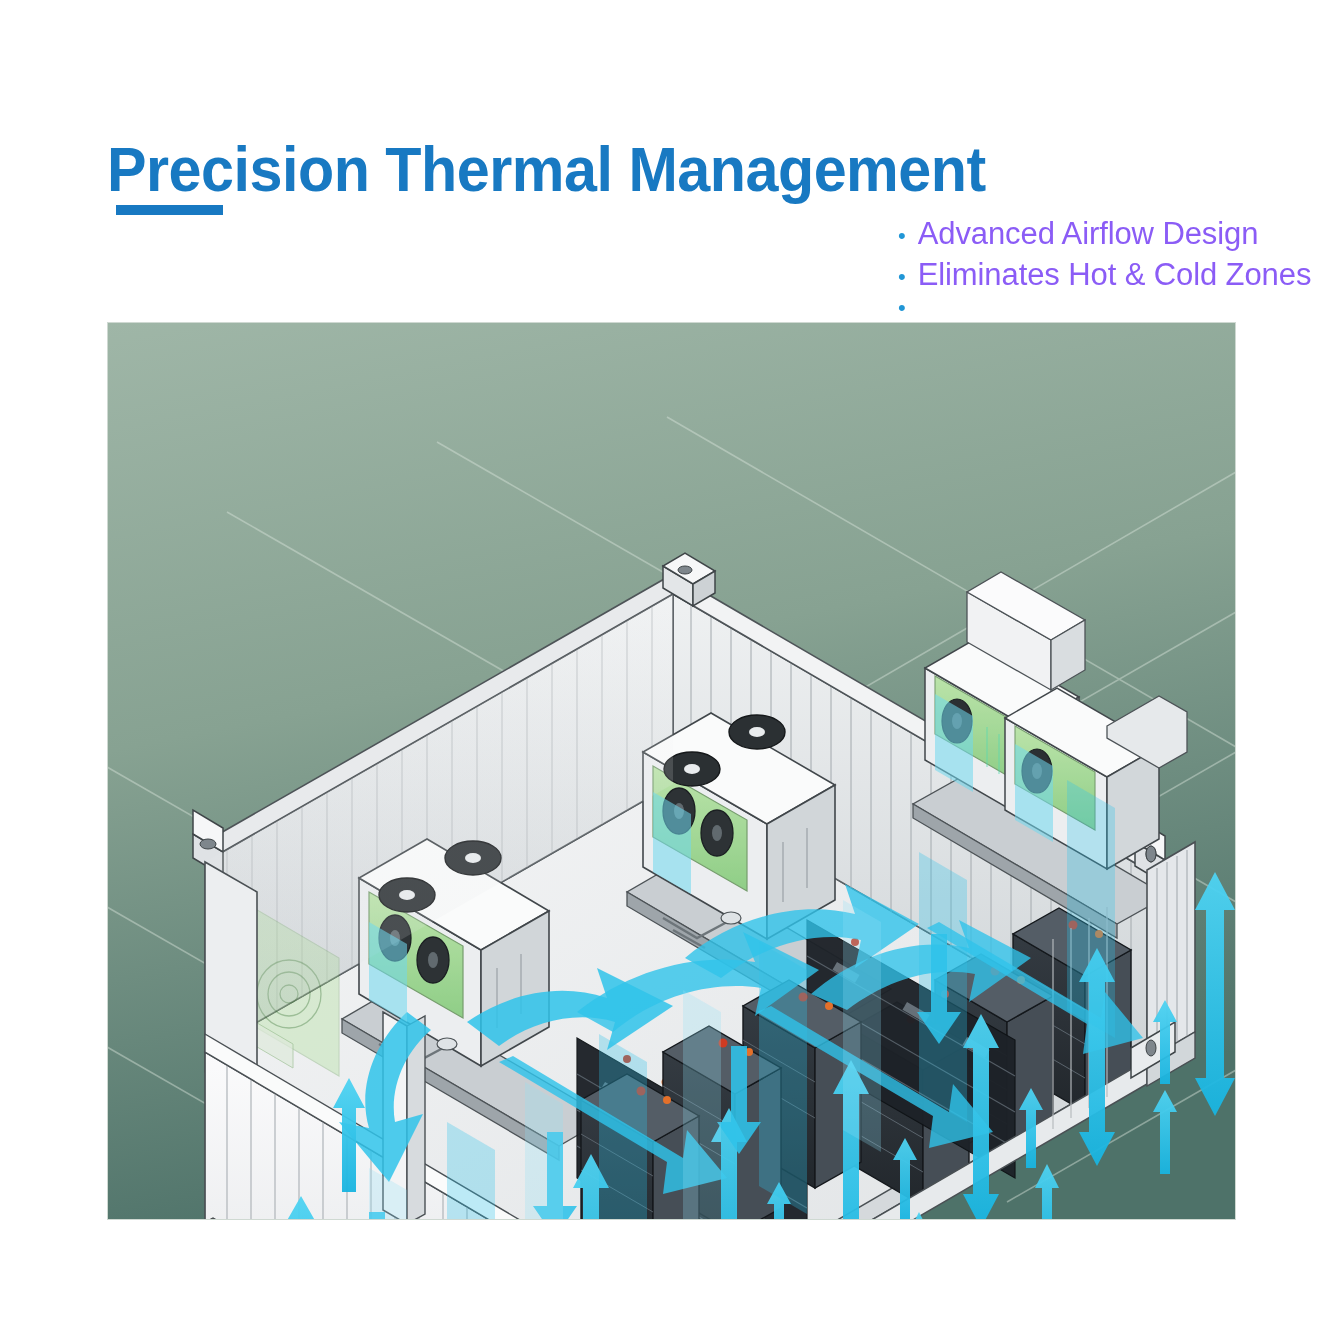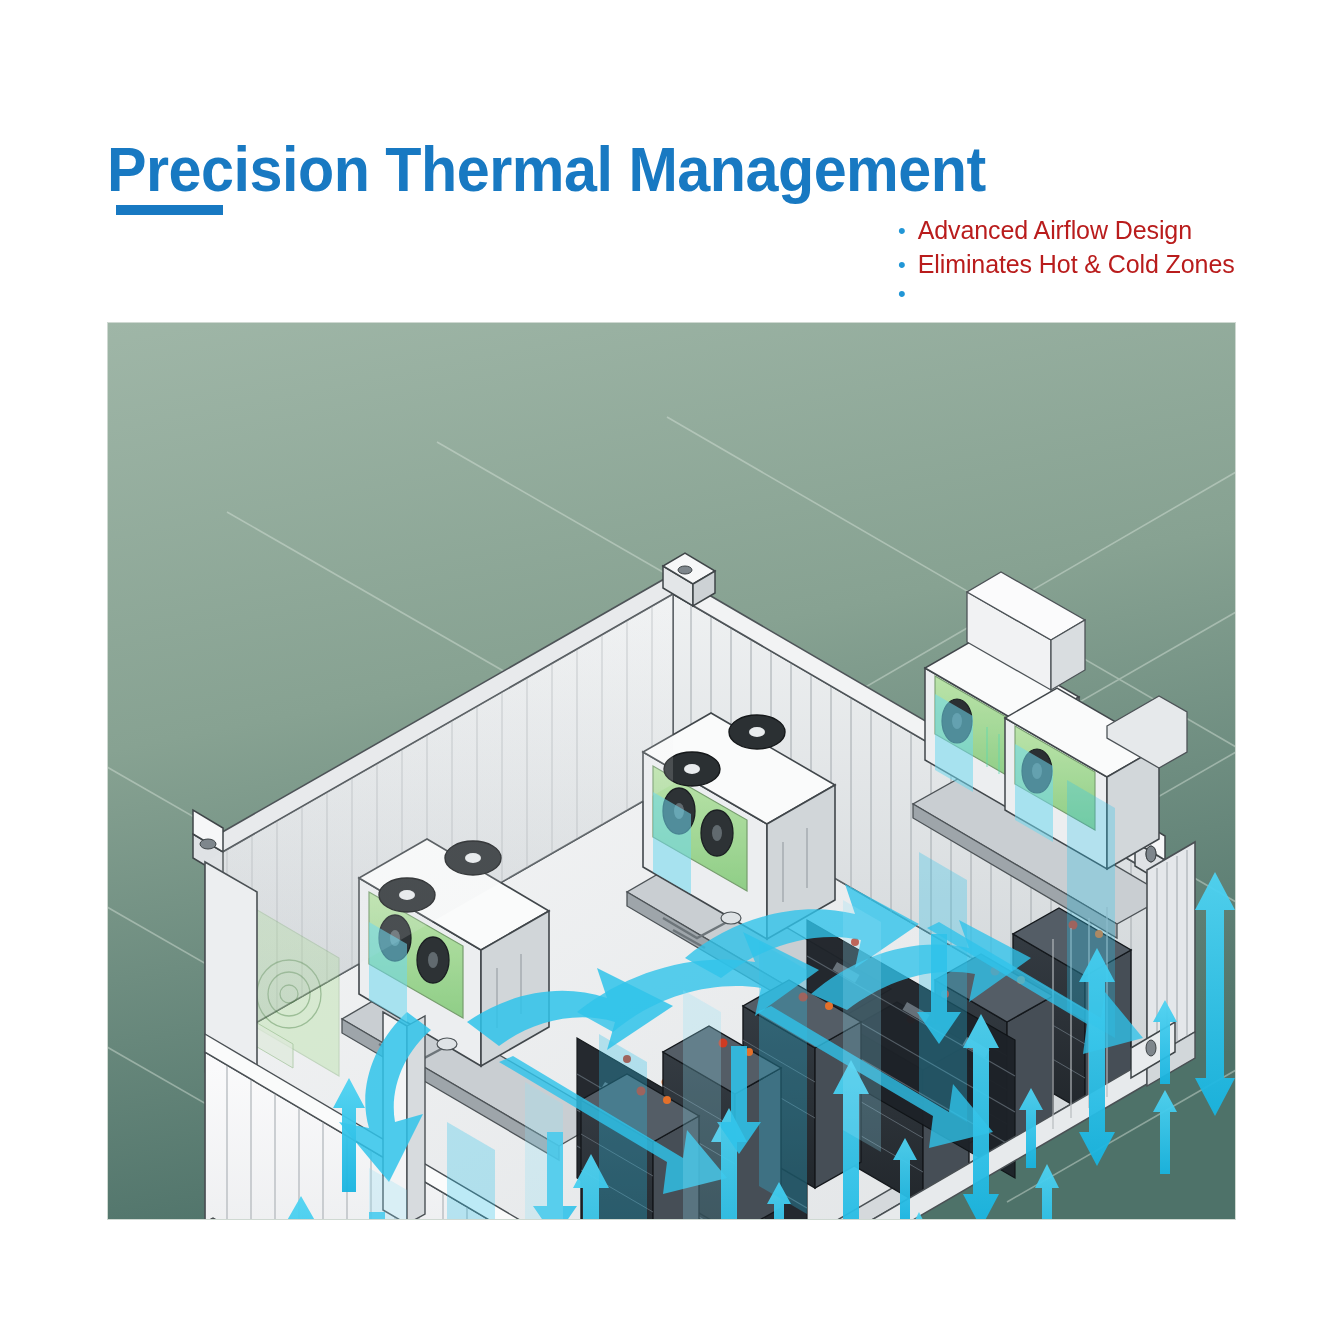--- a/index.html
+++ b/index.html
@@ -48,22 +48,22 @@
   }
   .bullet .dot{
     color:#2196d6;
     font-size:22px;
     line-height:1;
     flex:0 0 auto;
     position:relative;
     top:-1px;
   }
   .bullet .txt{
-    font-size:25px;
-    color:#b91c1c;
+    font-size:31px;
+    color:#8b5cf6;
     letter-spacing:-0.1px;
   }
 
   
   .panel{
     position:absolute;
     left:107px; top:322px;
     width:1129px; height:898px;
     overflow:hidden;
   }

